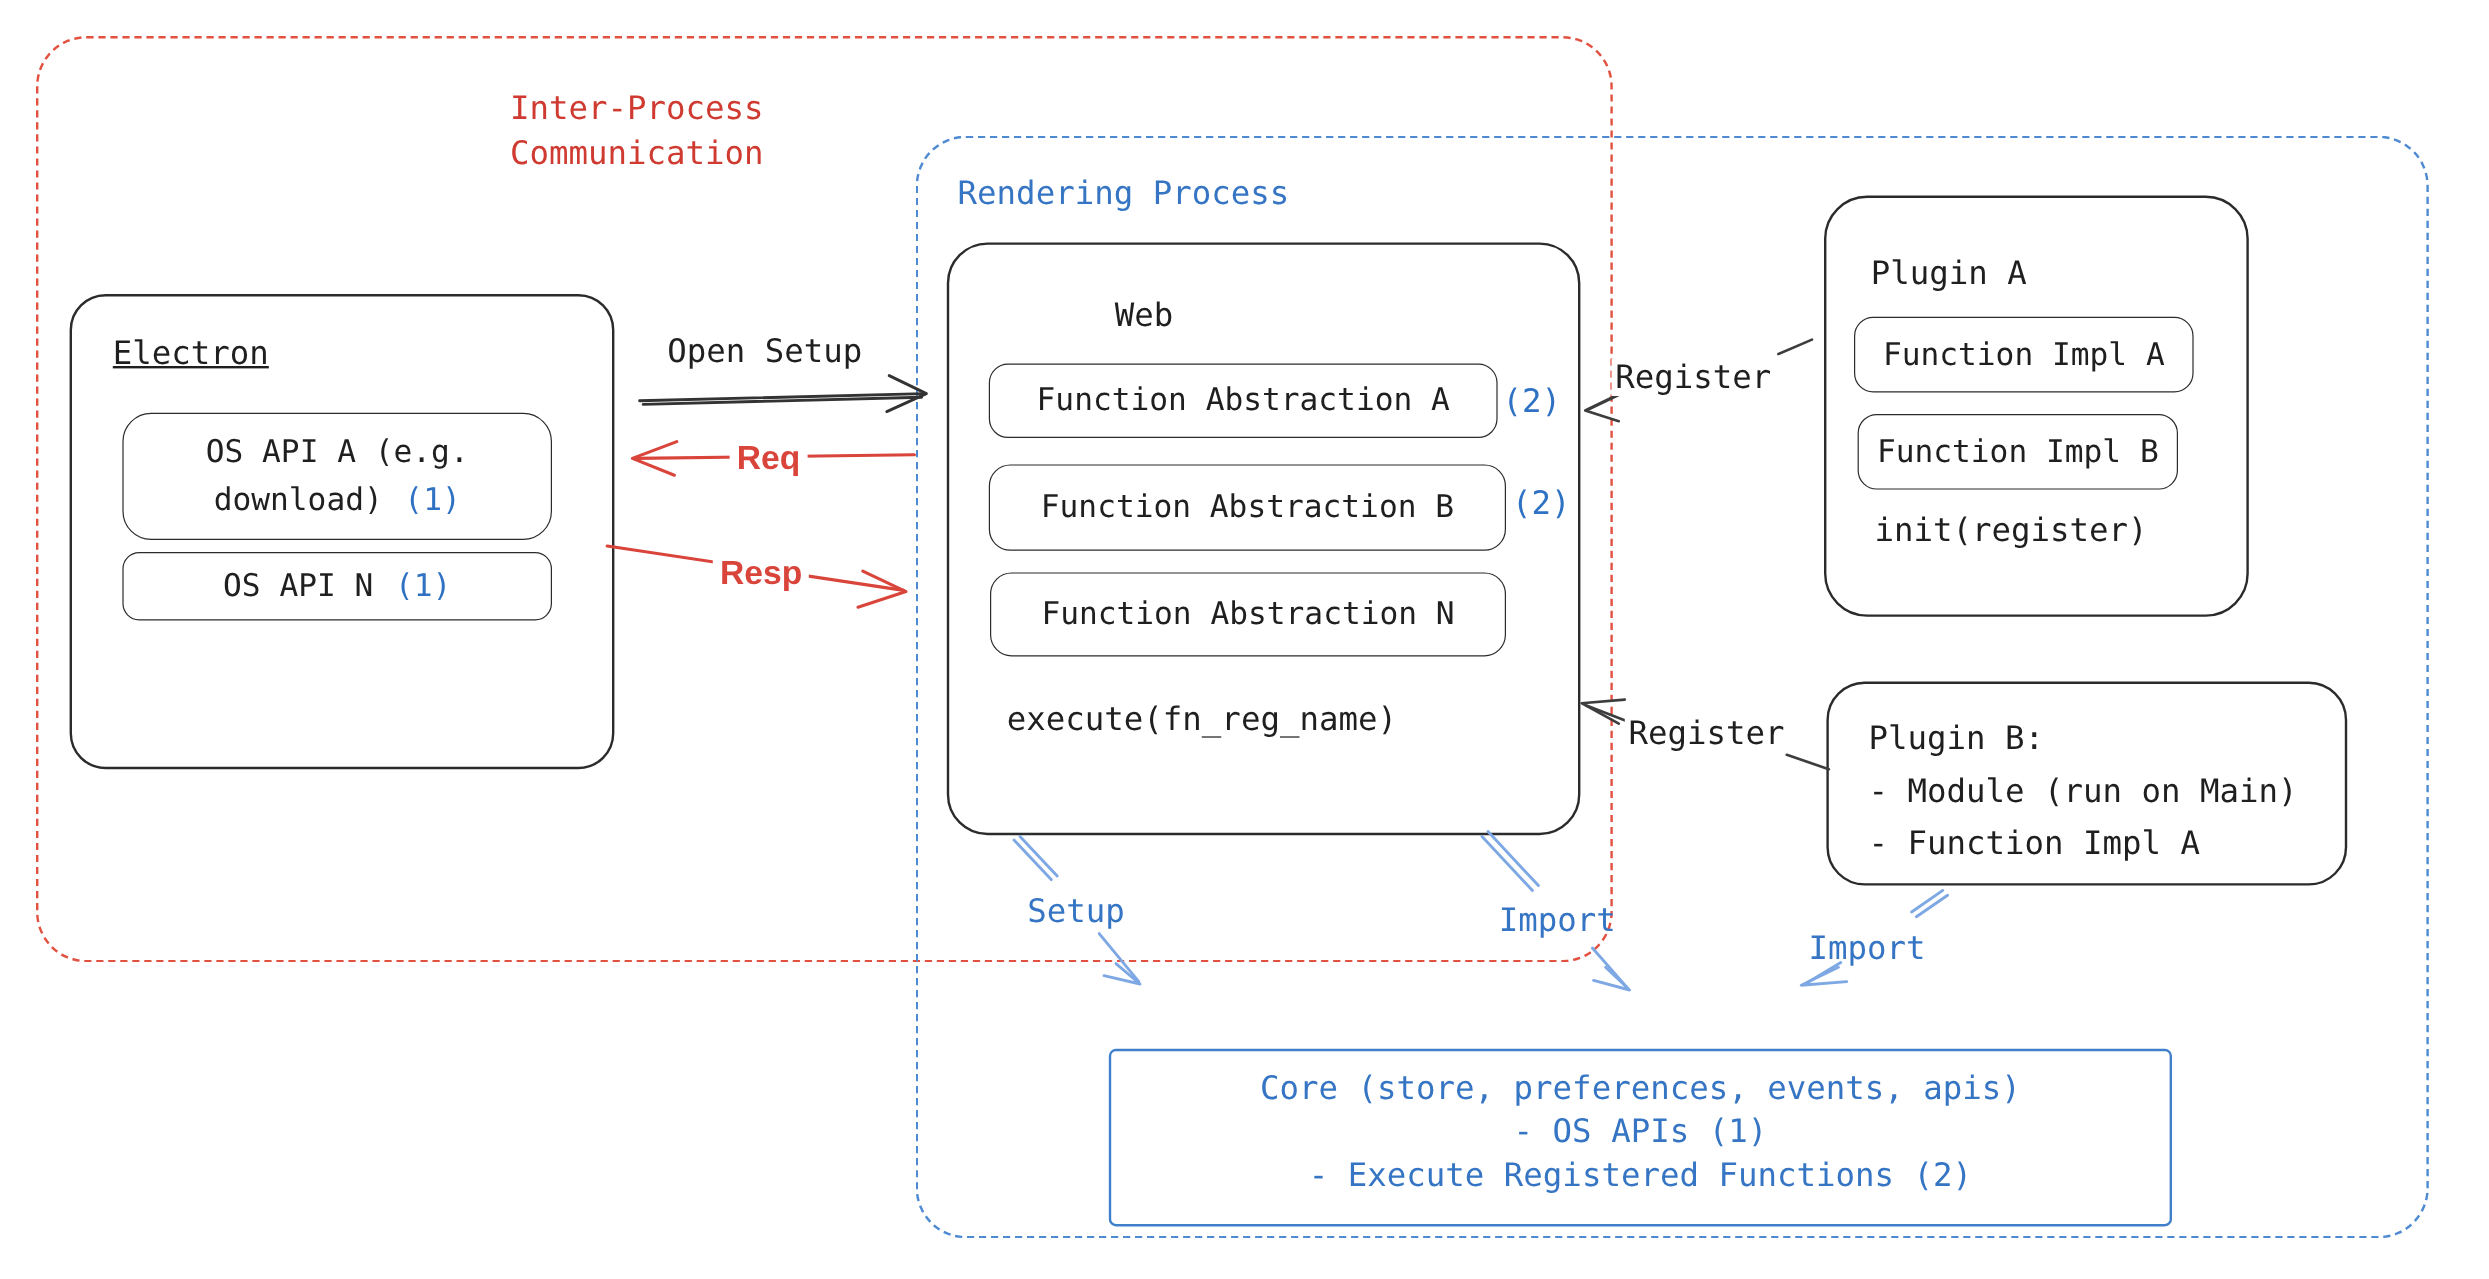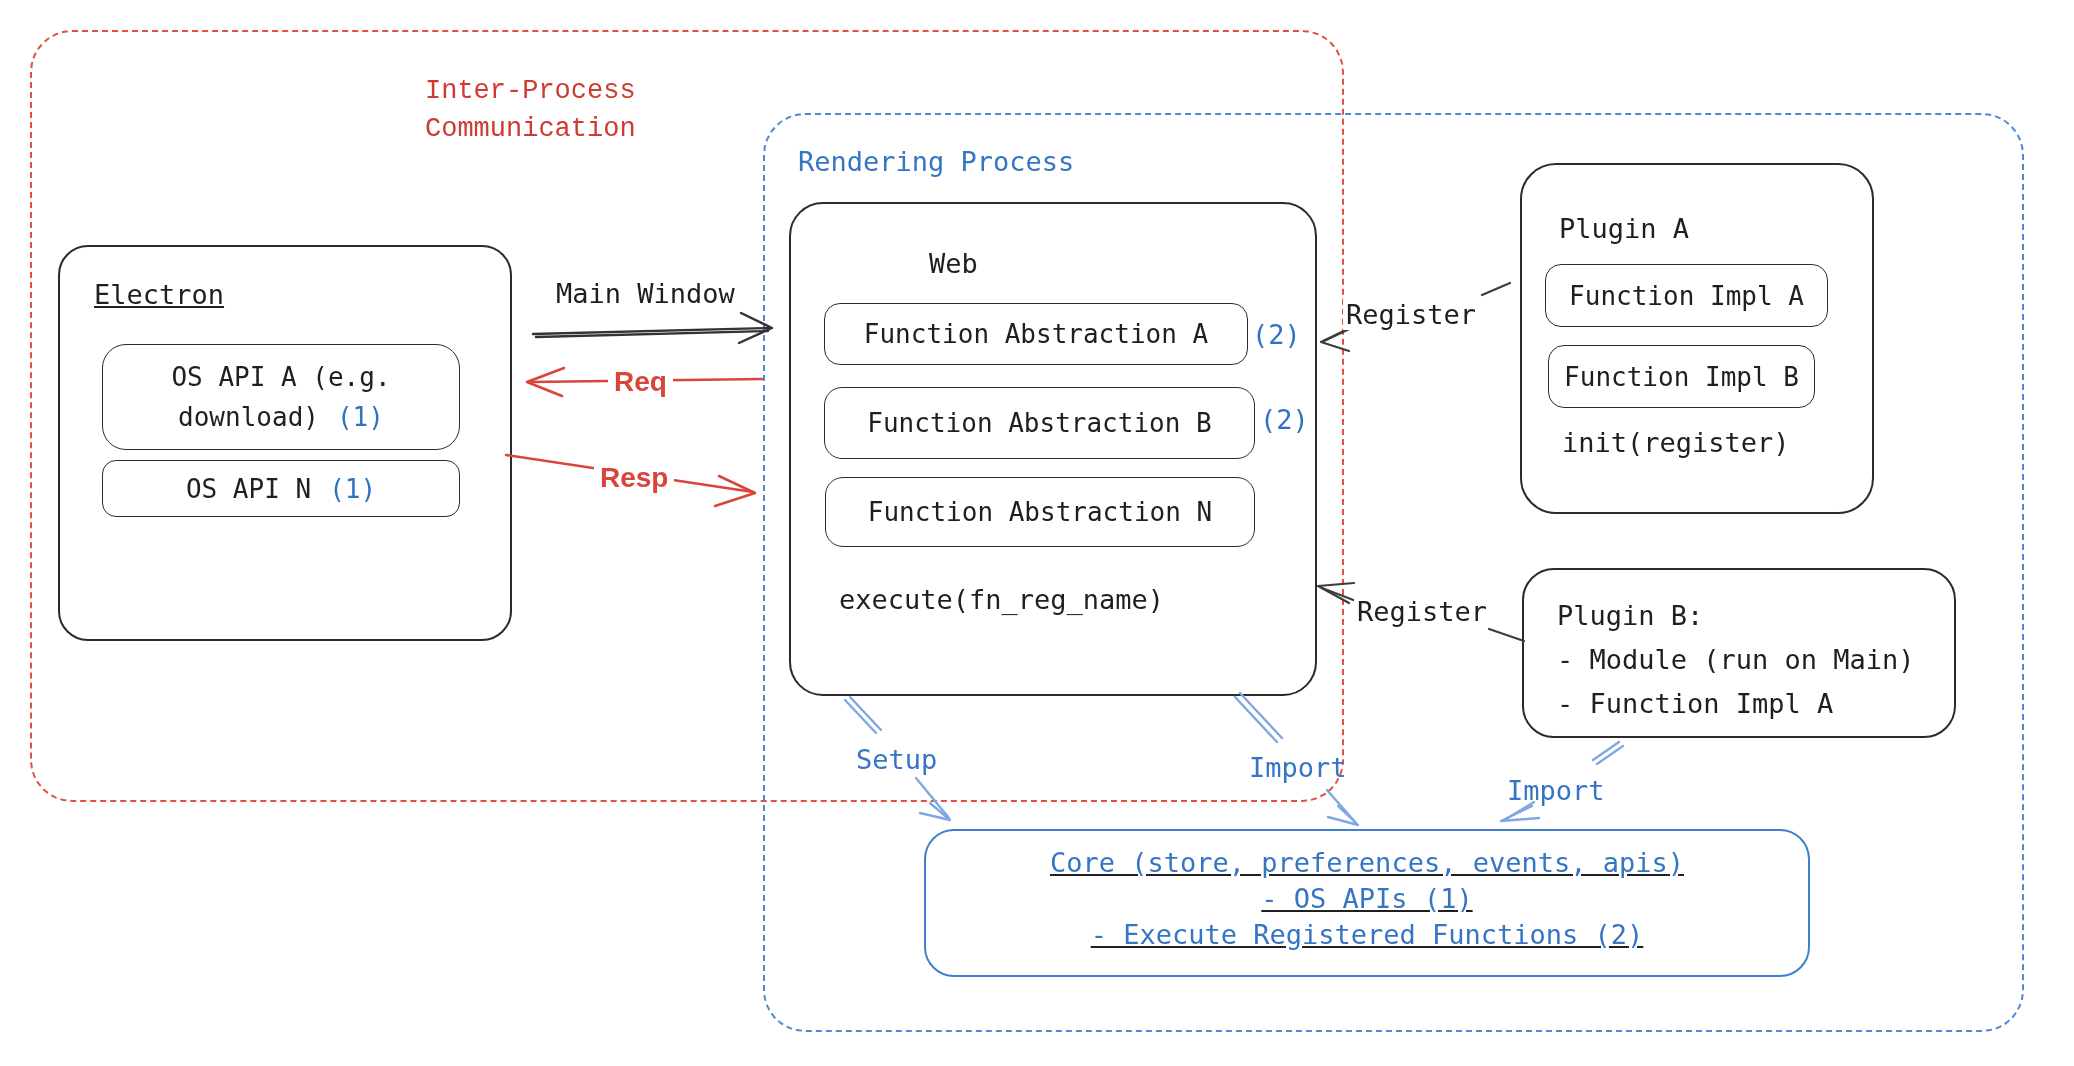--- a/index.html
+++ b/index.html
@@ -27,21 +27,21 @@
   .badge-inline{color:var(--blue-badge); margin-left:18px;}
   .sans-red{font-family:"Liberation Sans",sans-serif; font-weight:600; font-size:28px;
             color:var(--red-arrow); background:#fff; padding:0 6px;}
   .two-line{display:flex; flex-direction:column; align-items:center; line-height:40px;}
   .row{display:flex; flex-direction:row; align-items:center;}
   .plugin-b-text{padding:24px 0 0 33px; line-height:44px; font-size:27px;}
   .core-text{width:100%; text-align:center; padding-top:14px; line-height:36px;
              font-size:27px; color:var(--blue);}
   svg.arrows{position:absolute; left:0; top:0; width:2074px; height:1066px; pointer-events:none;}
   svg.arrows path{fill:none; stroke-linecap:round; stroke-linejoin:round;}
-  .ipc-lines{line-height:38px; font-size:27px;font-family:Liberation Mono, monospace;}
+  .ipc-lines{line-height:38px; font-size:27px;}
 </style>
 </head>
 <body>
 
 <div class="canvas">
 
   <div class="frame red-frame"></div>
   <div class="frame blue-frame"></div>
 
   <div class="abs ipc-lines red-lbl" style="left:425px; top:72px;">
@@ -83,21 +83,21 @@
   </div>
 
   <div class="node" style="left:1522px; top:568px; width:430px; height:166px; border-radius:32px;">
     <div class="plugin-b-text">
       <div>Plugin B:</div>
       <div>- Module (run on Main)</div>
       <div>- Function Impl A</div>
     </div>
   </div>
 
-  <div class="node" style="left:924px; top:829px; width:882px; height:144px; border-radius:30px; border-color:var(--core-border); border-width:2.2px;text-decoration:underline;">
+  <div class="node" style="left:924px; top:874px; width:882px; height:144px; border-radius:6px; border-color:var(--core-border); border-width:2.2px;">
     <div class="core-text">
       <div>Core (store, preferences, events, apis)</div>
       <div>- OS APIs (1)</div>
       <div>- Execute Registered Functions (2)</div>
     </div>
   </div>
 
   <svg class="arrows" viewBox="0 0 2074 1066">
     <g stroke="#333333" stroke-width="2.4">
       <path d="M533 334 L770 328"></path>
@@ -135,21 +135,21 @@
       <path d="M1338 806 L1358 825 L1328 817"></path>
     </g>
     <g stroke="#7ea8e4" stroke-width="2.4">
       <path d="M1623 746 L1597 764"></path>
       <path d="M1619 742 L1593 760"></path>
       <path d="M1534 802 L1506 819"></path>
       <path d="M1532 806 L1501 821 L1539 818"></path>
     </g>
   </svg>
 
-  <div class="lbl" style="left:556px; top:278px;">Main Window</div>
+  <div class="lbl" style="left:556px; top:278px;">Open Setup</div>
   <div class="abs sans-red" style="left:608px; top:366px;">Req</div>
   <div class="abs sans-red" style="left:594px; top:462px;">Resp</div>
   <div class="lbl" style="left:1343px; top:299px; background:#fff; padding:0 3px;">Register</div>
   <div class="lbl" style="left:1354px; top:596px; background:#fff; padding:0 3px;">Register</div>
   <div class="lbl blue-lbl" style="left:856px; top:744px;">Setup</div>
   <div class="lbl blue-lbl" style="left:1249px; top:752px;">Import</div>
   <div class="lbl blue-lbl" style="left:1507px; top:775px;">Import</div>
 
 </div>
 

